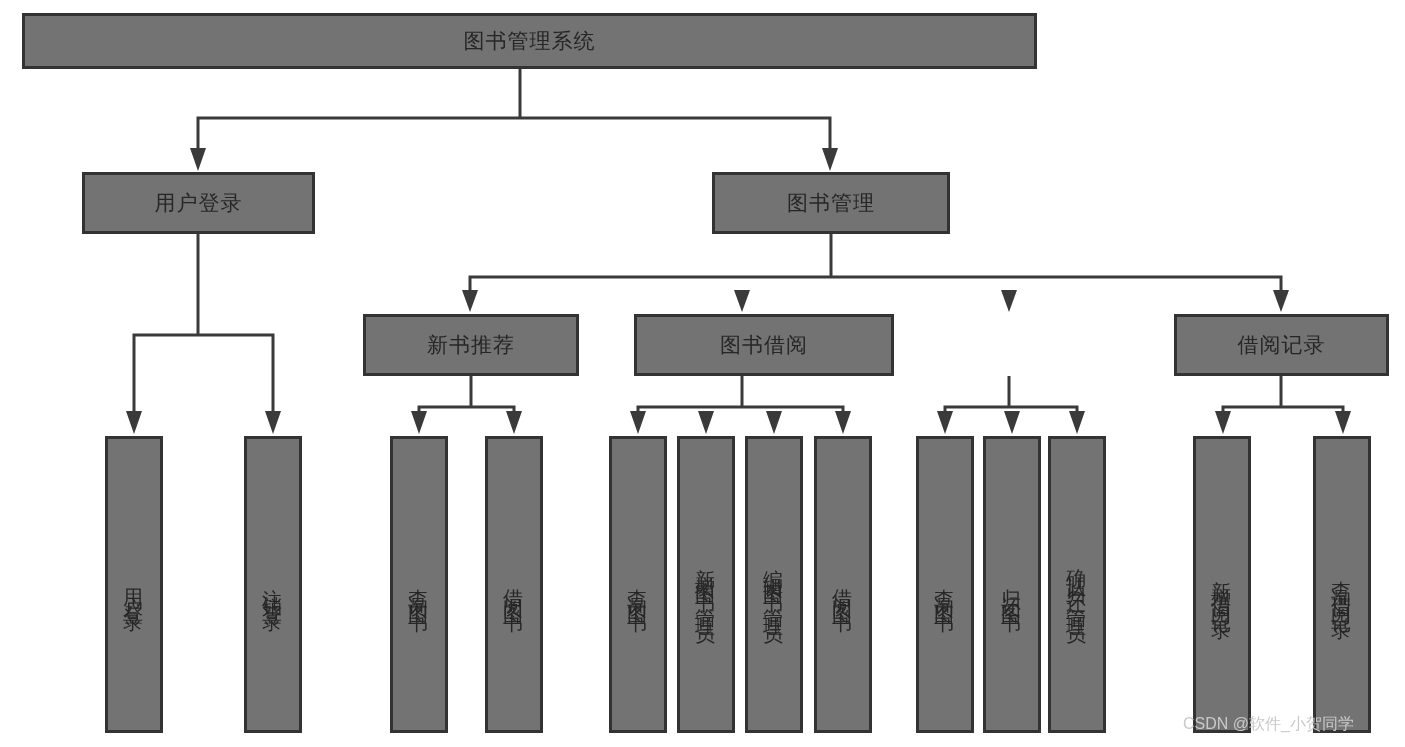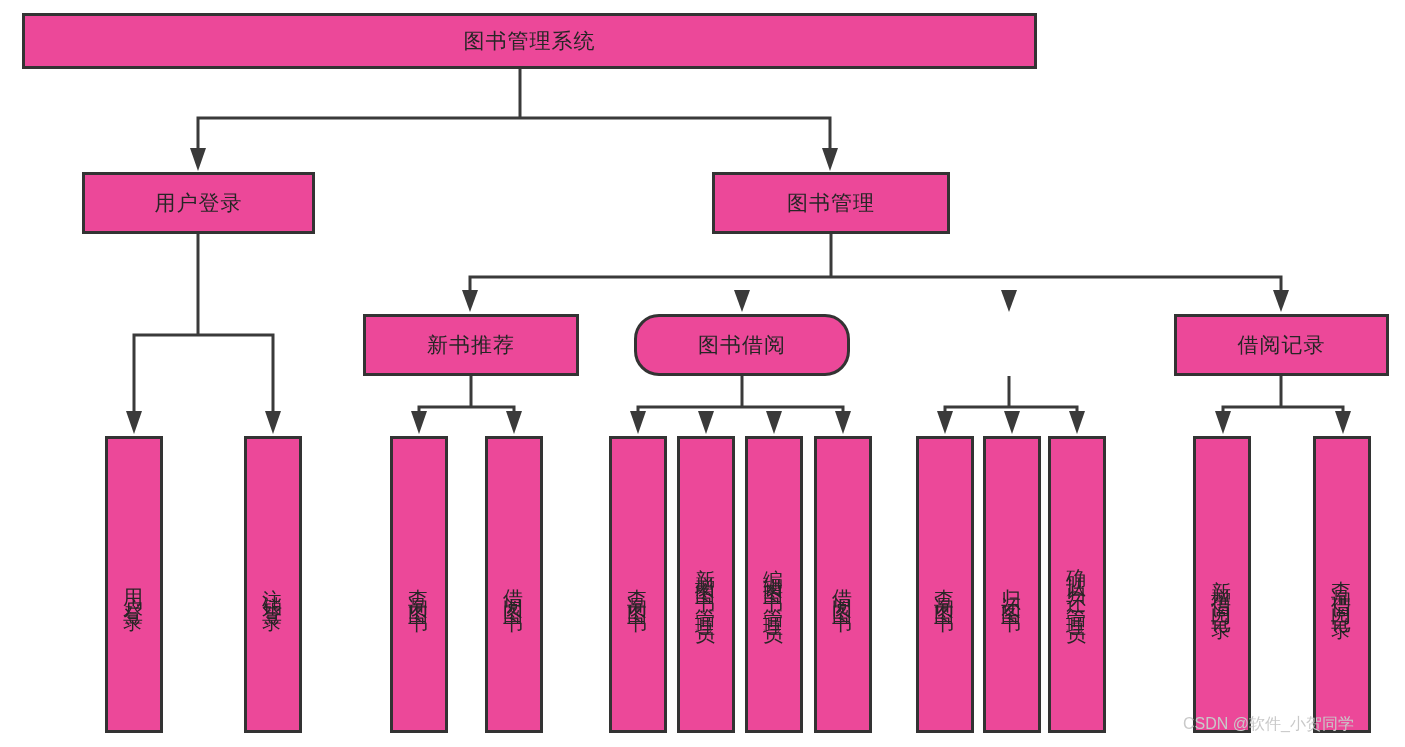--- a/index.html
+++ b/index.html
@@ -13,35 +13,35 @@
   }
   .connectors {
     position: absolute;
     left: 0; top: 0;
     width: 1405px; height: 747px;
   }
   .node {
     position: absolute;
     box-sizing: border-box;
     border: 3px solid #333333;
-    background: #ec4899;
+    background: #737373;
     display: flex;
     align-items: center;
     justify-content: center;
     color: #262626;
     font-size: 21px;
     letter-spacing: 1px;
     white-space: nowrap;
   }
   .n-root { left: 22px;  top: 13px;  width: 1015px; height: 56px; }
   .l1-a   { left: 82px;  top: 172px; width: 233px;  height: 62px; }
   .l1-b   { left: 712px; top: 172px; width: 238px;  height: 62px; }
   .l2     { top: 314px; height: 62px; }
   .l2-1   { left: 363px;  width: 216px; }
-  .l2-2   { left: 634px;  width: 216px; border-radius: 25px; }
+  .l2-2   { left: 634px;  width: 260px; }
   .l2-3   { left: 901px;  width: 216px; }
   .l2-4   { left: 1174px; width: 215px; }
   .leaf   { top: 436px; width: 58px; height: 297px; }
   .leaf .vtext {
     writing-mode: vertical-rl;
     text-orientation: mixed;
     font-size: 20px;
     letter-spacing: 8px;
     margin-bottom: -8px;
     color: #262626;

